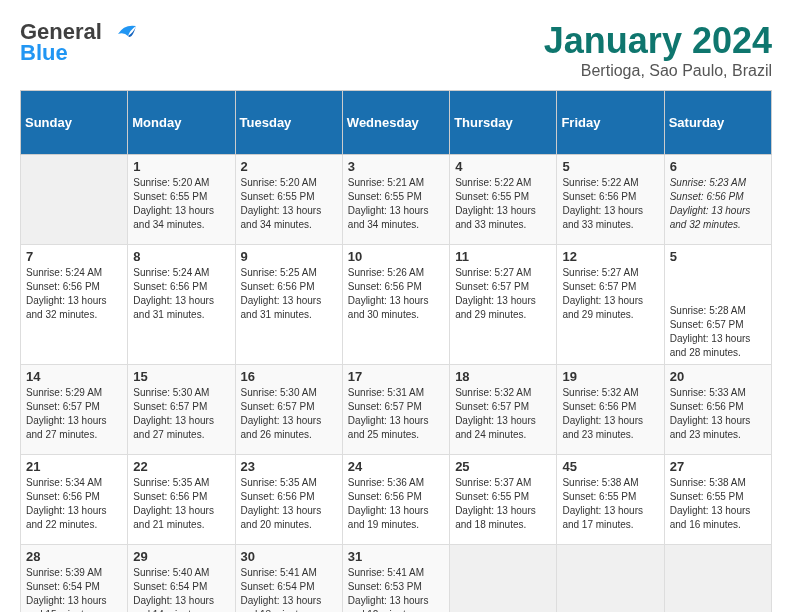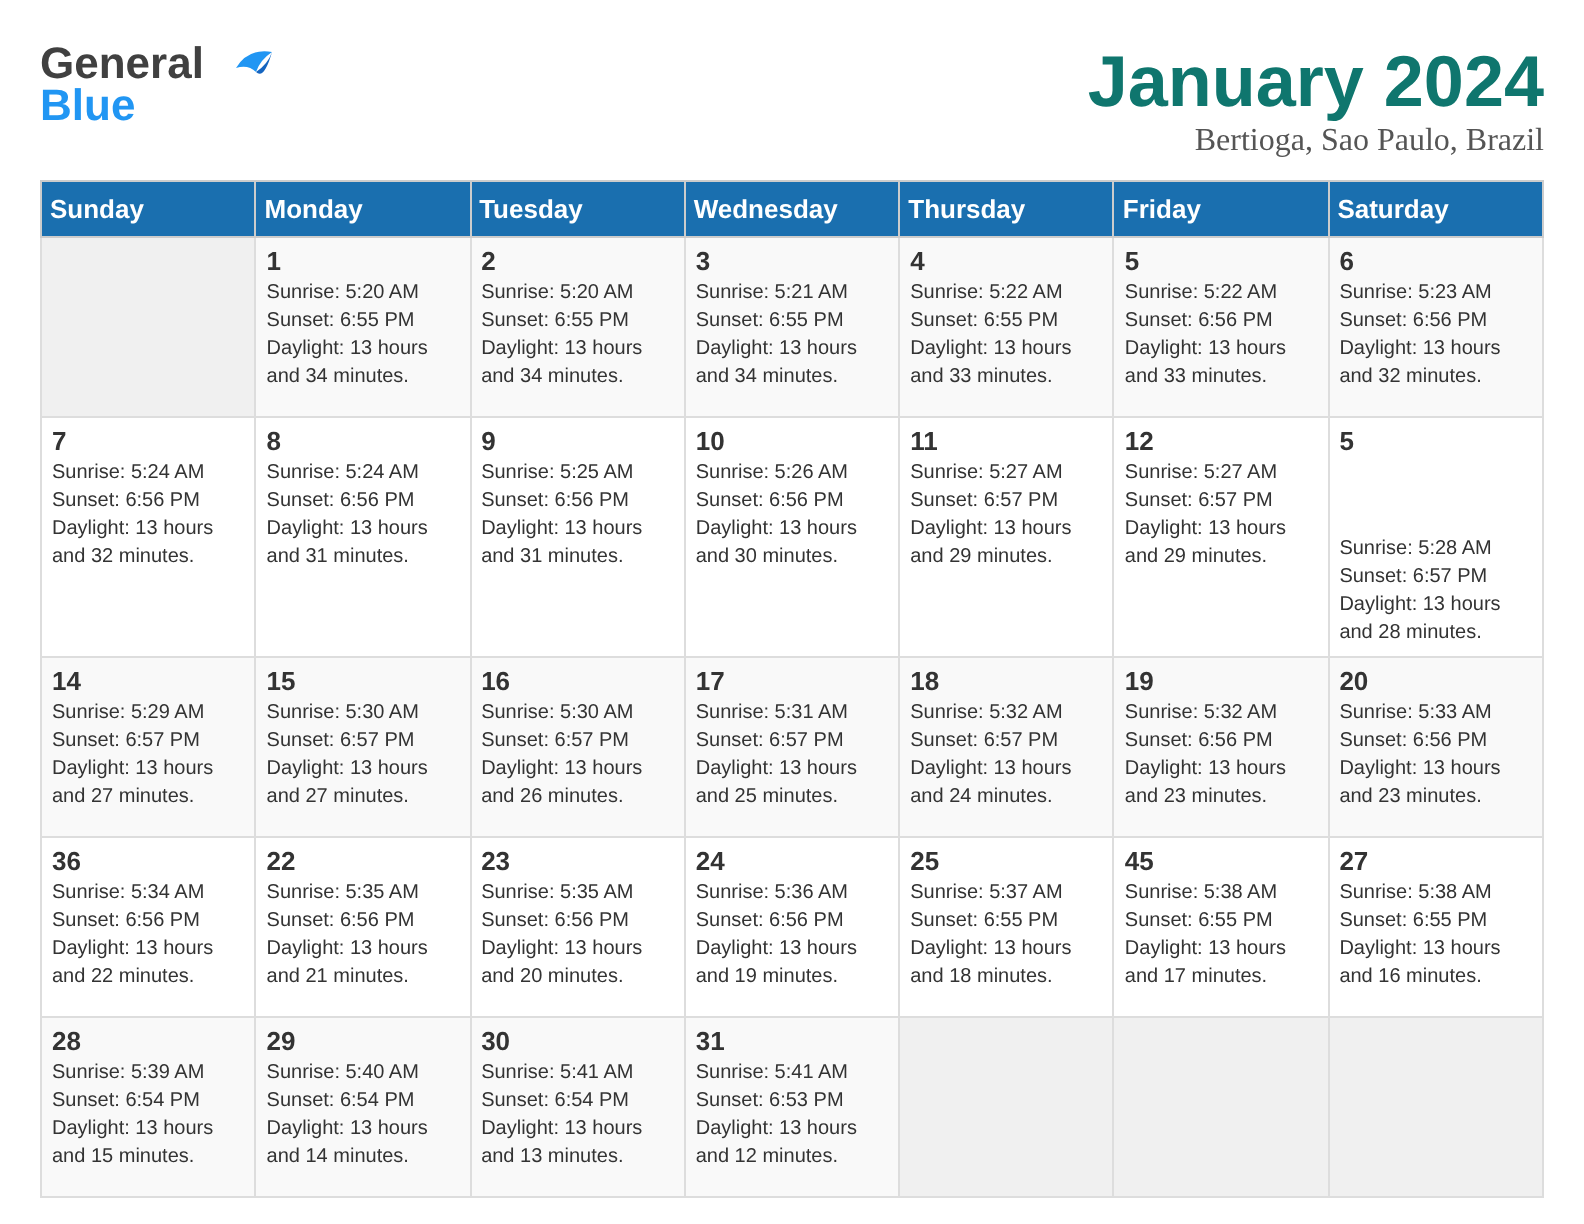--- a/index.html
+++ b/index.html
@@ -24,32 +24,31 @@
       text-align: right;
     }
     .month-title {
       font-size: 36px;
       font-weight: bold;
       color: #0f766e;
     }
     .location {
       font-size: 16px;
       color: #555;
-      font-family: Liberation Serif, serif;
     }
     table {
       width: 100%;
       border-collapse: collapse;
     }
     thead tr th {
       background-color: #1a6faf;
       color: #fff;
       font-size: 13px;
       font-weight: bold;
-      padding: 6px 4px;
+      padding: 24px 4px;
       text-align: left;
       border: 1px solid #ccc;
     }
     tbody tr td {
       vertical-align: top;
       border: 1px solid #ddd;
       padding: 4px 5px;
       font-size: 10.5px;
       color: #333;
       width: 14.28%;
@@ -148,21 +147,21 @@
         </td>
         <td>
           <span class="day-num">5</span>
           <div class="day-info" style="white-space: pre-line;">Sunrise: 5:22 AM
 Sunset: 6:56 PM
 Daylight: 13 hours
 and 33 minutes.</div>
         </td>
         <td>
           <span class="day-num">6</span>
-          <div class="day-info" style="white-space: pre-line;">Sunrise: 5:23 AM
+          <div class="day-info" style="white-space: pre-line; font-style: italic;">Sunrise: 5:23 AM
 Sunset: 6:56 PM
 Daylight: 13 hours
 and 32 minutes.</div>
         </td>
       </tr>
       <tr>
         <td>
           <span class="day-num">7</span>
           <div class="day-info" style="white-space: pre-line;">Sunrise: 5:24 AM
 Sunset: 6:56 PM
@@ -258,21 +257,21 @@
         <td>
           <span class="day-num">20</span>
           <div class="day-info" style="white-space: pre-line;">Sunrise: 5:33 AM
 Sunset: 6:56 PM
 Daylight: 13 hours
 and 23 minutes.</div>
         </td>
       </tr>
       <tr>
         <td>
-          <span class="day-num">36</span>
+          <span class="day-num">21</span>
           <div class="day-info" style="white-space: pre-line;">Sunrise: 5:34 AM
 Sunset: 6:56 PM
 Daylight: 13 hours
 and 22 minutes.</div>
         </td>
         <td>
           <span class="day-num">22</span>
           <div class="day-info" style="white-space: pre-line;">Sunrise: 5:35 AM
 Sunset: 6:56 PM
 Daylight: 13 hours

